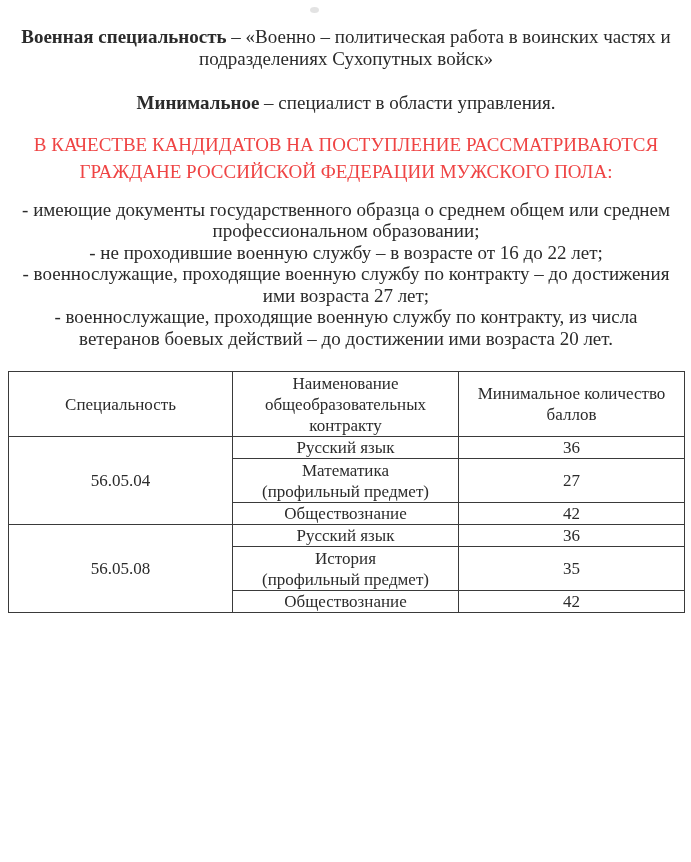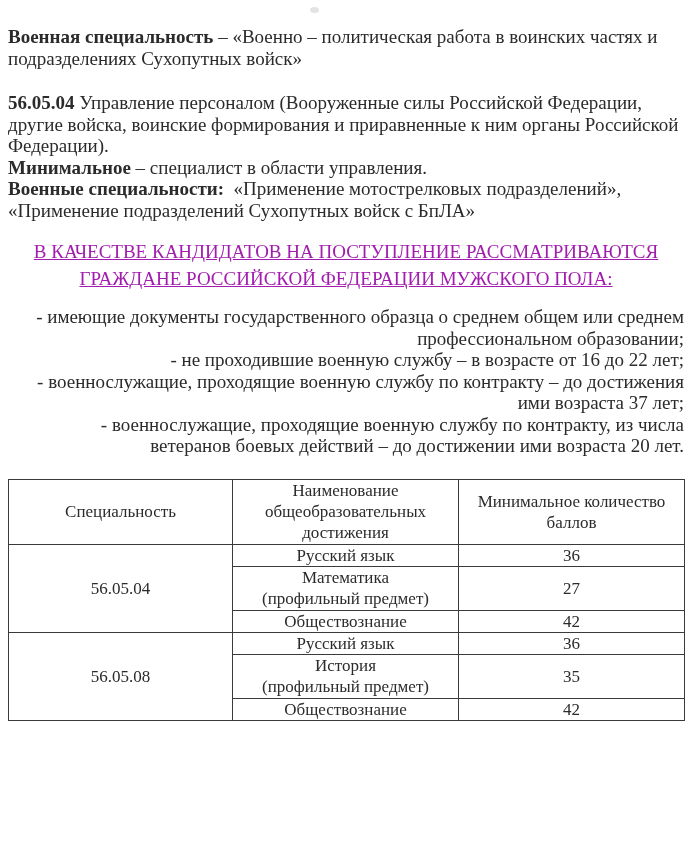--- a/index.html
+++ b/index.html
@@ -26,37 +26,36 @@
     height: 6px;
     background: #e3e3e3;
     border-radius: 50%;
   }
   .para {
     margin: 0;
     font-size: 19px;
     line-height: 21.5px;
     white-space: pre-wrap;
   }
-  .center { text-align: left; }
+  .center { text-align: center; }
   .p1 { margin-bottom: 23px; }
   .bold { font-weight: bold; }
   .heading {
     margin: 0;
     font-size: 19px;
     font-weight: normal;
     line-height: 27px;
     text-align: center;
-    text-decoration: underline;
     white-space: pre-wrap;
-    color: #a21caf;
+    color: #ef4444;
   }
   .h1 { margin-top: 17px; }
   .h2 { margin-top: 12px; }
   .req-list { margin-top: 14px; }
-  .req-list .para { text-align: right; }
+  .req-list .para { text-align: center; }
   .scores-table {
     border-collapse: collapse;
     table-layout: fixed;
     width: 676px;
     margin-top: 22px;
     font-size: 17px;
   }
   .scores-table th, .scores-table td {
     border: 1px solid #3a3a3a;
     text-align: center;
@@ -74,56 +73,51 @@
 </head>
 <body>
 
 <div class="smudge"></div>
 
 <div class="page">
 
   <p class="para center p1"><span class="bold">Военная специальность</span><span> – «Военно – политическая работа в воинских частях и
 подразделениях Сухопутных войск»</span></p>
 
-  <p class="para center"><span class="bold">56.05.04</span><span> Управление персоналом (Вооруженные силы Российской Федерации,
-другие войска, воинские формирования и приравненные к ним органы Российской
-Федерации).</span></p>
 
   <p class="para center"><span class="bold">Минимальное</span><span> – специалист в области управления.</span></p>
 
 
-  <p class="para center"><span class="bold">Военные специальности:</span><span>  «Применение мотострелковых подразделений»,
-«Применение подразделений Сухопутных войск с БпЛА»</span></p>
 
   <p class="heading h1">В КАЧЕСТВЕ КАНДИДАТОВ НА ПОСТУПЛЕНИЕ РАССМАТРИВАЮТСЯ
 ГРАЖДАНЕ РОССИЙСКОЙ ФЕДЕРАЦИИ МУЖСКОГО ПОЛА:</p>
 
   <div class="req-list">
     <p class="para">- имеющие документы государственного образца о среднем общем или среднем
 профессиональном образовании;</p>
     <p class="para">- не проходившие военную службу – в возрасте от 16 до 22 лет;</p>
     <p class="para">- военнослужащие, проходящие военную службу по контракту – до достижения
-ими возраста 37 лет;</p>
+ими возраста 27 лет;</p>
     <p class="para">- военнослужащие, проходящие военную службу по контракту, из числа
 ветеранов боевых действий – до достижении ими возраста 20 лет.</p>
   </div>
 
 
   <table class="scores-table">
     <colgroup>
       <col style="width:224px">
       <col style="width:226px">
       <col style="width:226px">
     </colgroup>
     <thead>
       <tr>
         <th>Специальность</th>
         <th>Наименование
 общеобразовательных
-достижения</th>
+контракту</th>
         <th>Минимальное количество
 баллов</th>
       </tr>
     </thead>
     <tbody>
       <tr class="row-single">
         <td rowspan="3">56.05.04</td>
         <td>Русский язык</td>
         <td>36</td>
       </tr>

